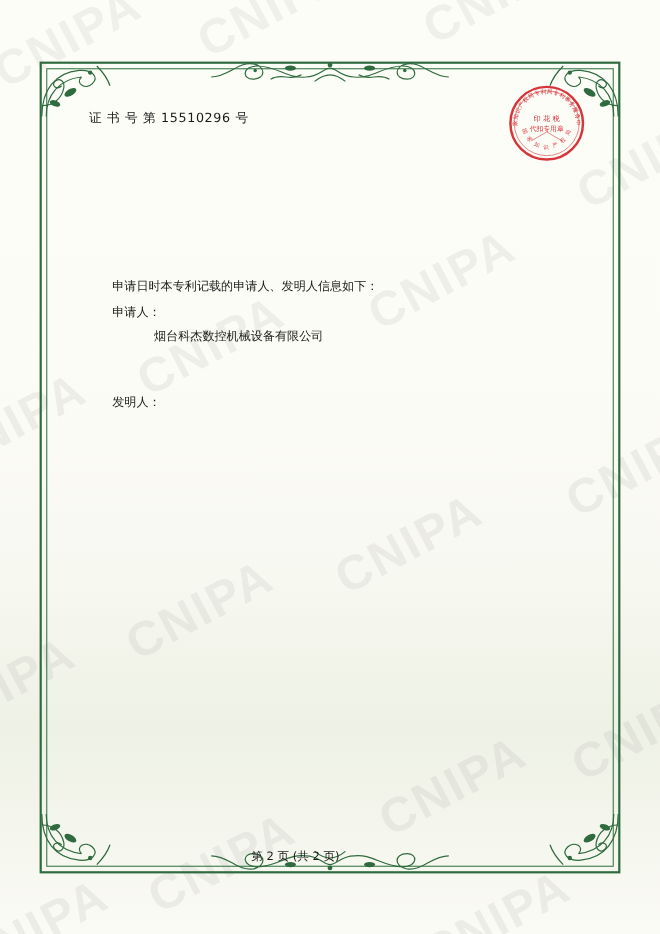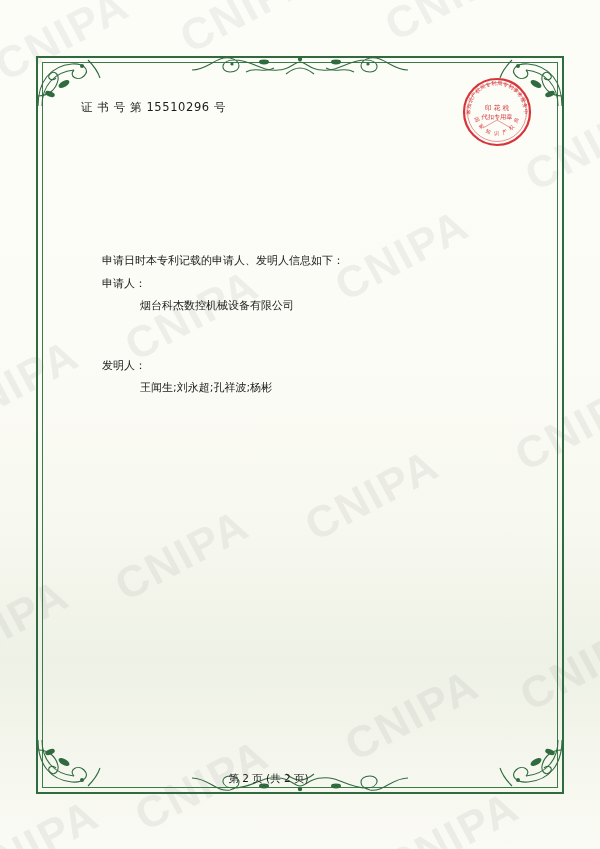--- a/index.html
+++ b/index.html
@@ -267,21 +267,20 @@
       </g>
     </svg>
   </div>
 
   <div id="content">
     <div id="cert-no">证 书 号 第 15510296 号</div>
     <div id="para-info">申请日时本专利记载的申请人、发明人信息如下：</div>
     <div class="label-line" id="applicant-label">申请人：</div>
     <div class="value-line" id="applicant-value">烟台科杰数控机械设备有限公司</div>
     <div class="label-line" id="inventor-label">发明人：</div>
-    <div class="value-line" id="inventor-value">王闻生;刘永超;孔祥波;杨彬</div>
   </div>
 
   <div id="seal">
     <svg width="72" height="72" viewBox="0 0 72 72">
       <defs>
         <path id="arcTop" d="M 9,36 A 27,27 0 0 1 63,36"></path>
         <path id="arcBottom" d="M 13,36 A 23,23 0 0 0 59,36"></path>
       </defs>
       <circle cx="36" cy="36" r="33" fill="none" stroke="#d2252a" stroke-width="2.2" opacity="0.92"></circle>
       <circle cx="36" cy="36" r="29.5" fill="none" stroke="#d2252a" stroke-width="0.7" opacity="0.7"></circle>

